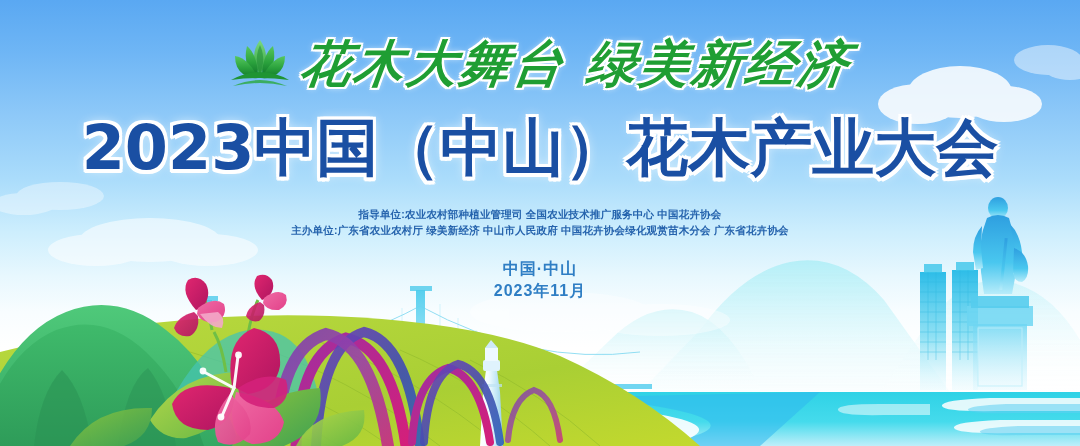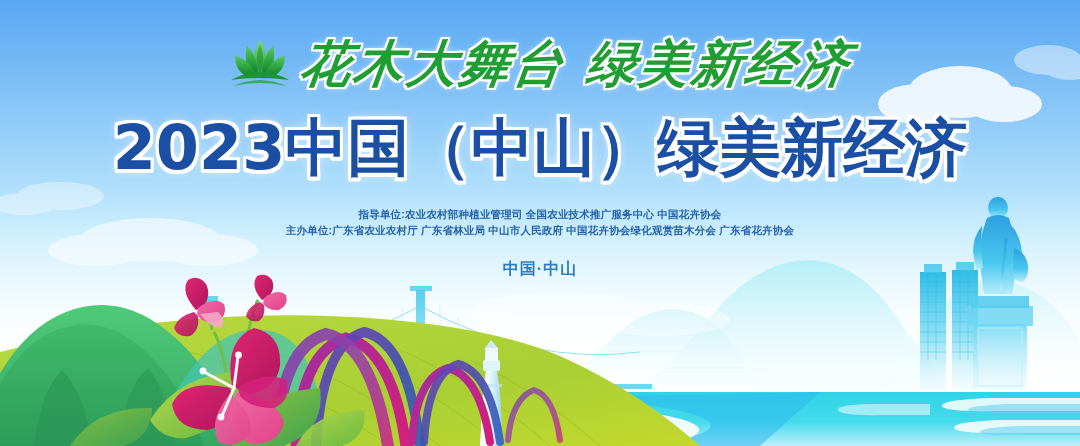--- a/index.html
+++ b/index.html
@@ -429,24 +429,25 @@
       <path d="M18 10 Q15 22 19 31 Q23 38 29 40 Q29 30 26 22 Q23 14 18 10 Z" fill="url(#gLotus)"></path>
       <path d="M44 10 Q47 22 43 31 Q39 38 33 40 Q33 30 36 22 Q39 14 44 10 Z" fill="url(#gLotus)"></path>
       <path d="M6 20 Q6 32 14 38 Q22 43 29 42 Q25 33 19 27 Q13 21 6 20 Z" fill="url(#gLotus)"></path>
       <path d="M56 20 Q56 32 48 38 Q40 43 33 42 Q37 33 43 27 Q49 21 56 20 Z" fill="url(#gLotus)"></path>
       <path d="M2 44 Q16 36 31 36 Q46 36 60 44 Q46 42 31 42 Q16 42 2 44 Z" fill="#1f9433"></path>
       <path d="M4 50 Q18 44 31 44 Q44 44 58 50 Q44 47 31 47 Q18 47 4 50 Z" fill="#2aa93c" opacity=".8"></path>
     </svg>
     <span id="slogan-text">花木大舞台 绿美新经济</span>
   </div>
 
-  <div id="main-title">2023中国（中山）绿美新经济</div>
+  <div id="main-title">2023中国（中山）花木产业大会</div>
 
   <div id="organizers">
     <div>指导单位:农业农村部种植业管理司    全国农业技术推广服务中心    中国花卉协会</div>
-    <div>主办单位:广东省农业农村厅    广东省林业局    中山市人民政府    中国花卉协会绿化观赏苗木分会    广东省花卉协会</div>
+    <div>主办单位:广东省农业农村厅    绿美新经济    中山市人民政府    中国花卉协会绿化观赏苗木分会    广东省花卉协会</div>
   </div>
 
   <div id="placedate">
     <div>中国·中山</div>
+    <div>2023年11月</div>
   </div>
 
 </div>
 
 </body></html>

